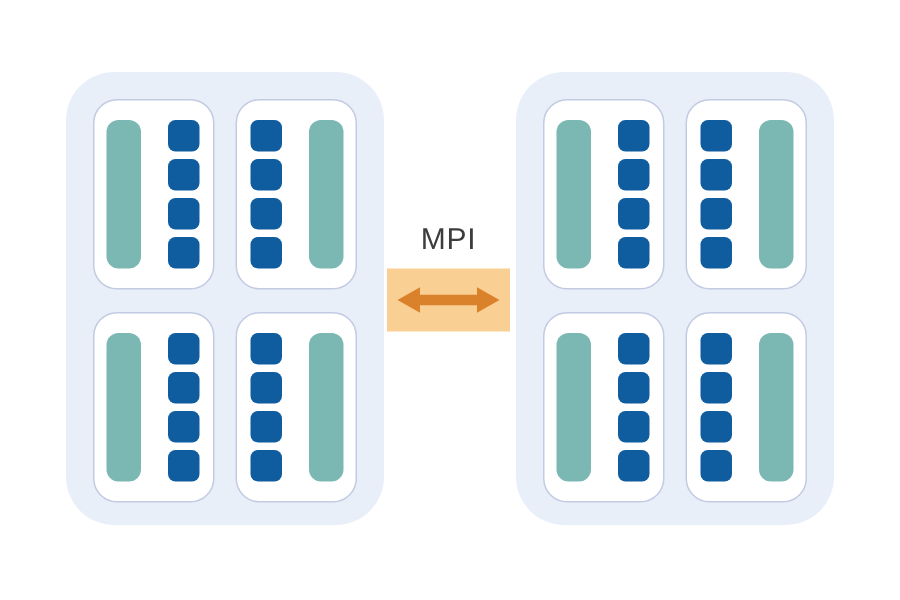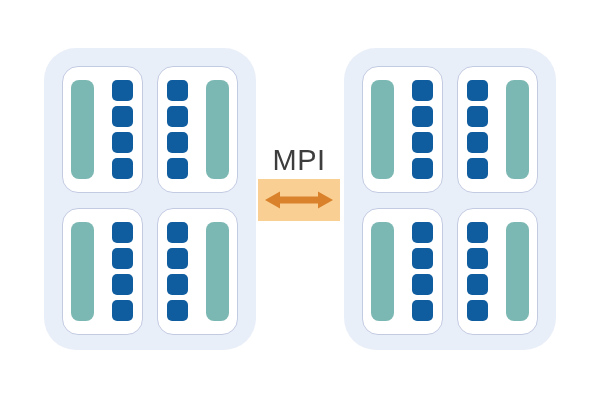--- a/index.html
+++ b/index.html
@@ -66,21 +66,21 @@
     width:21px;height:21px;
     border-radius:5px;
     background:var(--core-blue);
   }
   .mpi-label{
     position:absolute;
     left:253px;top:146px;
     width:92px;height:28px;
     line-height:28px;
     text-align:center;
-    font-size:29px;
+    font-size:20px;
     letter-spacing:0.5px;
     color:var(--label-color);
   }
   .mpi-box{
     position:absolute;
     left:258px;top:179px;
     width:82px;height:42px;
     background:var(--mpi-bg);
     display:flex;
     align-items:center;

